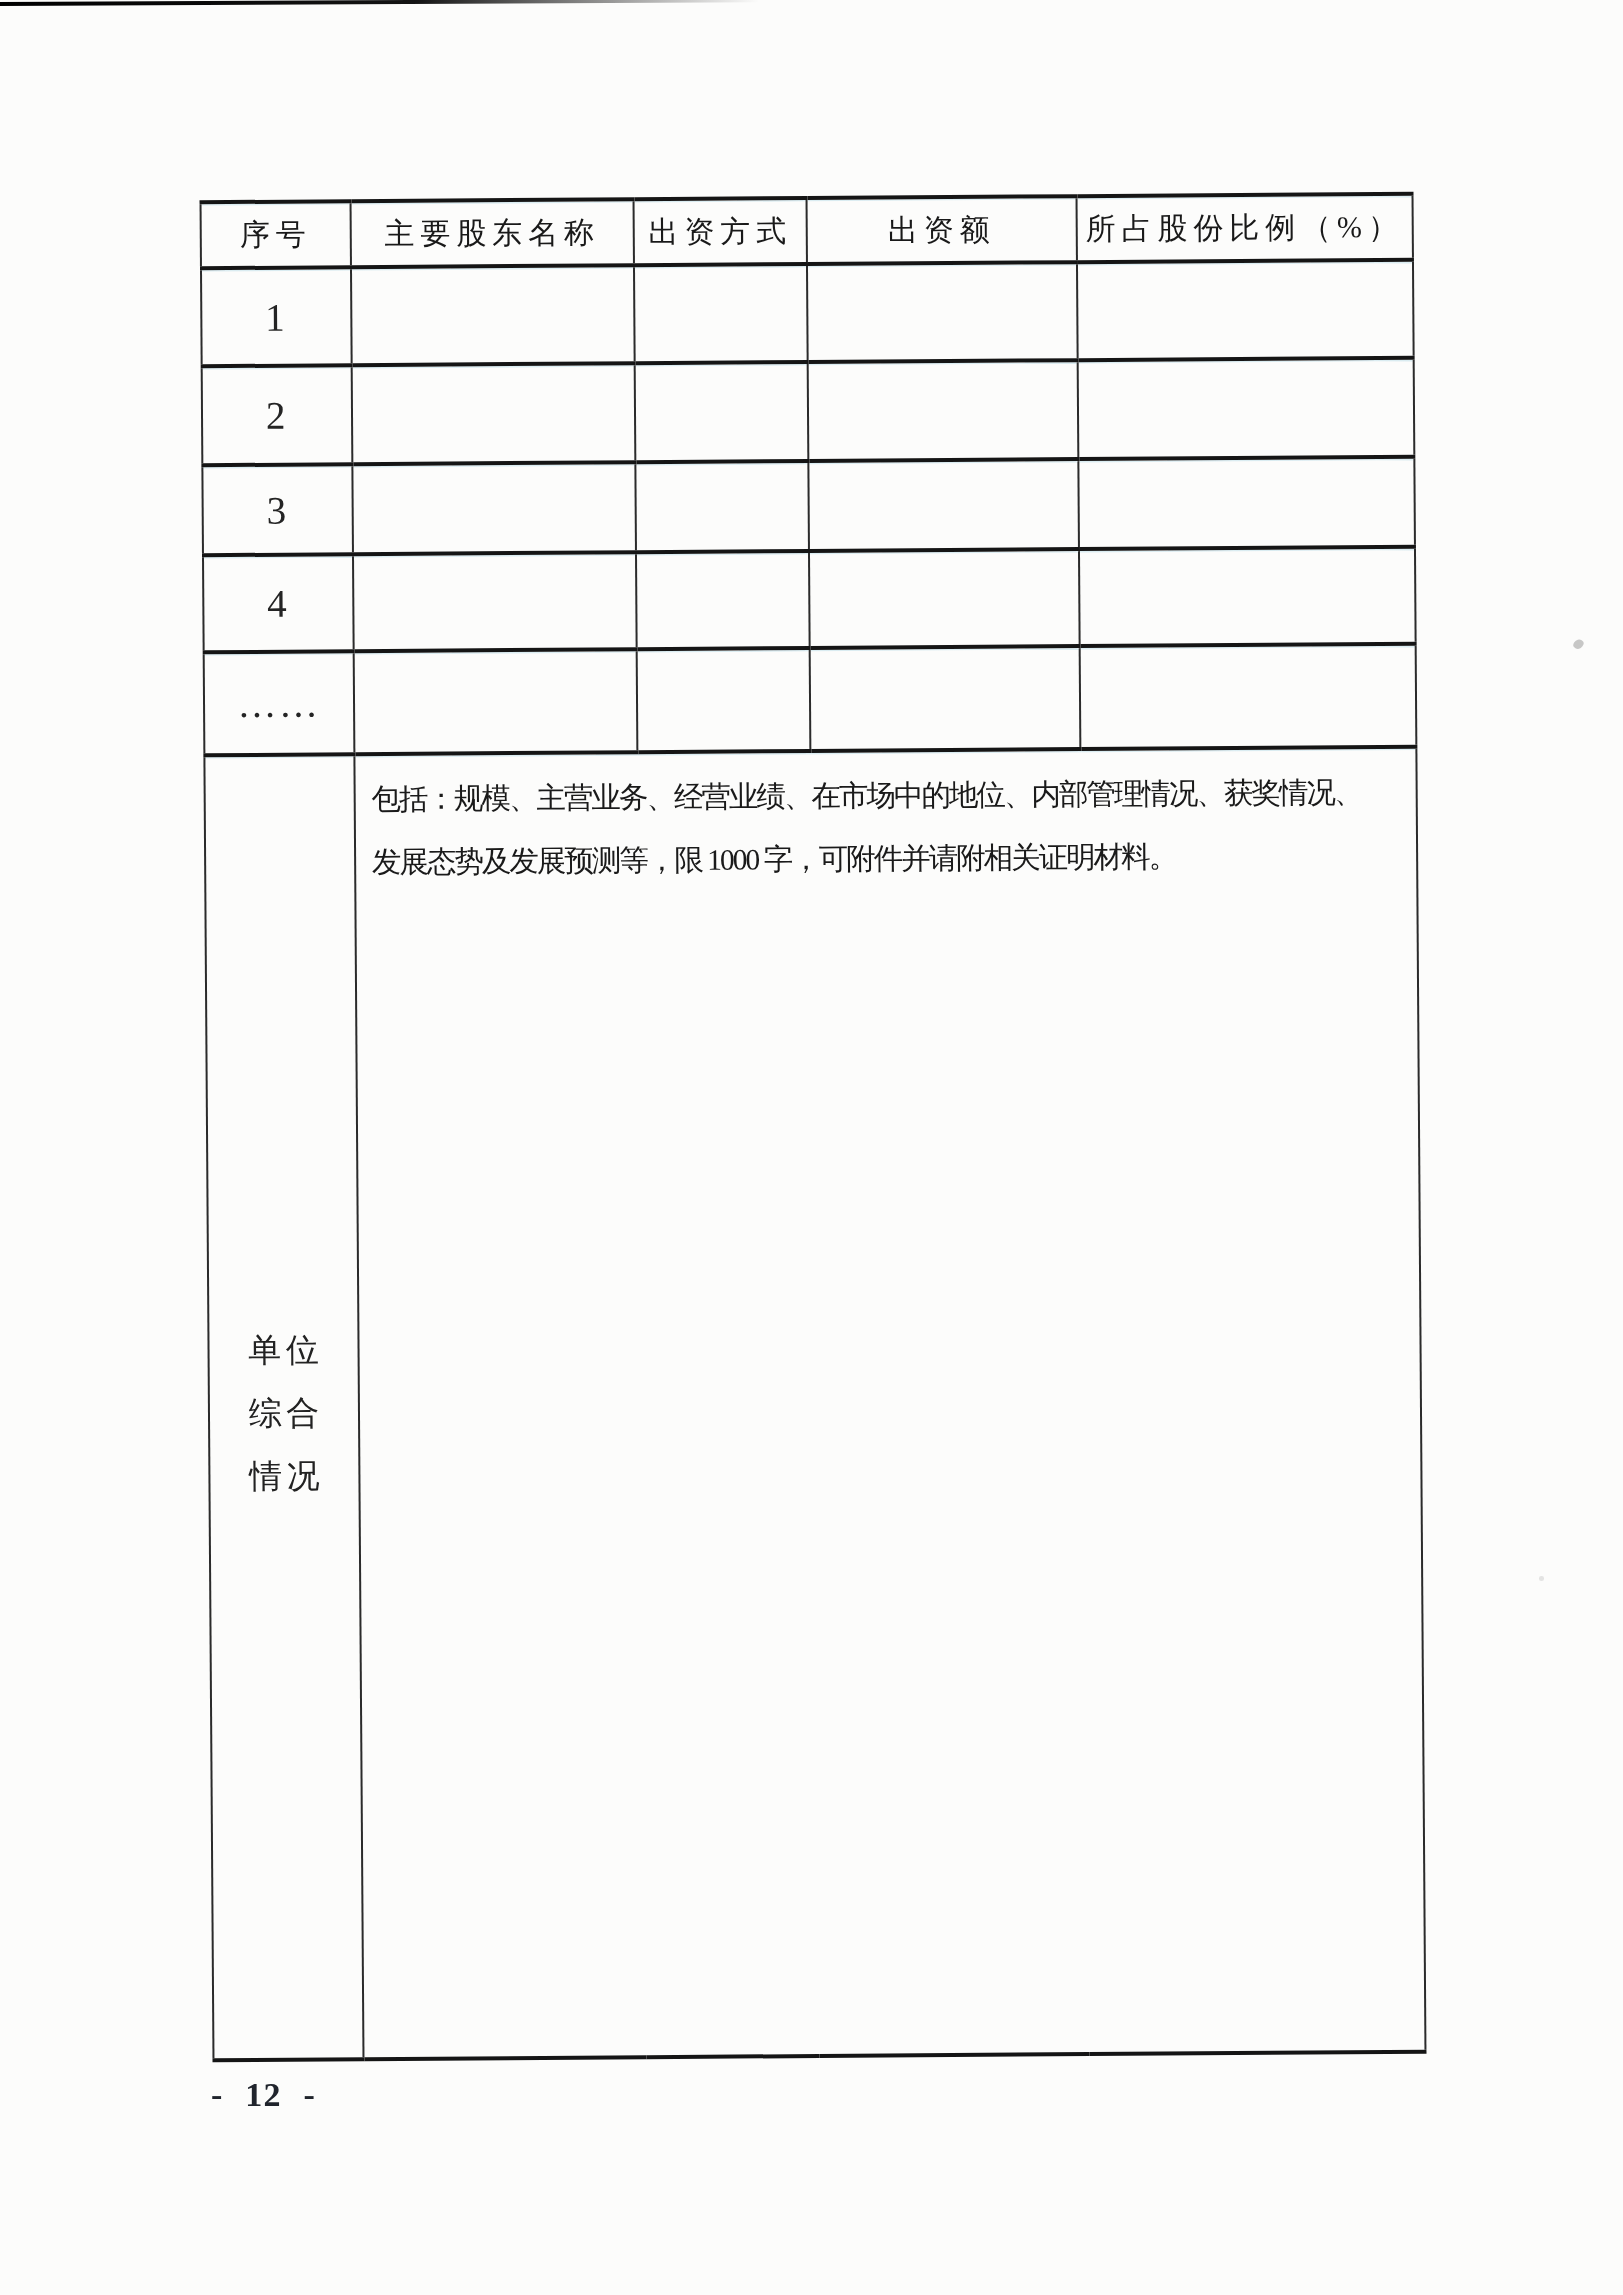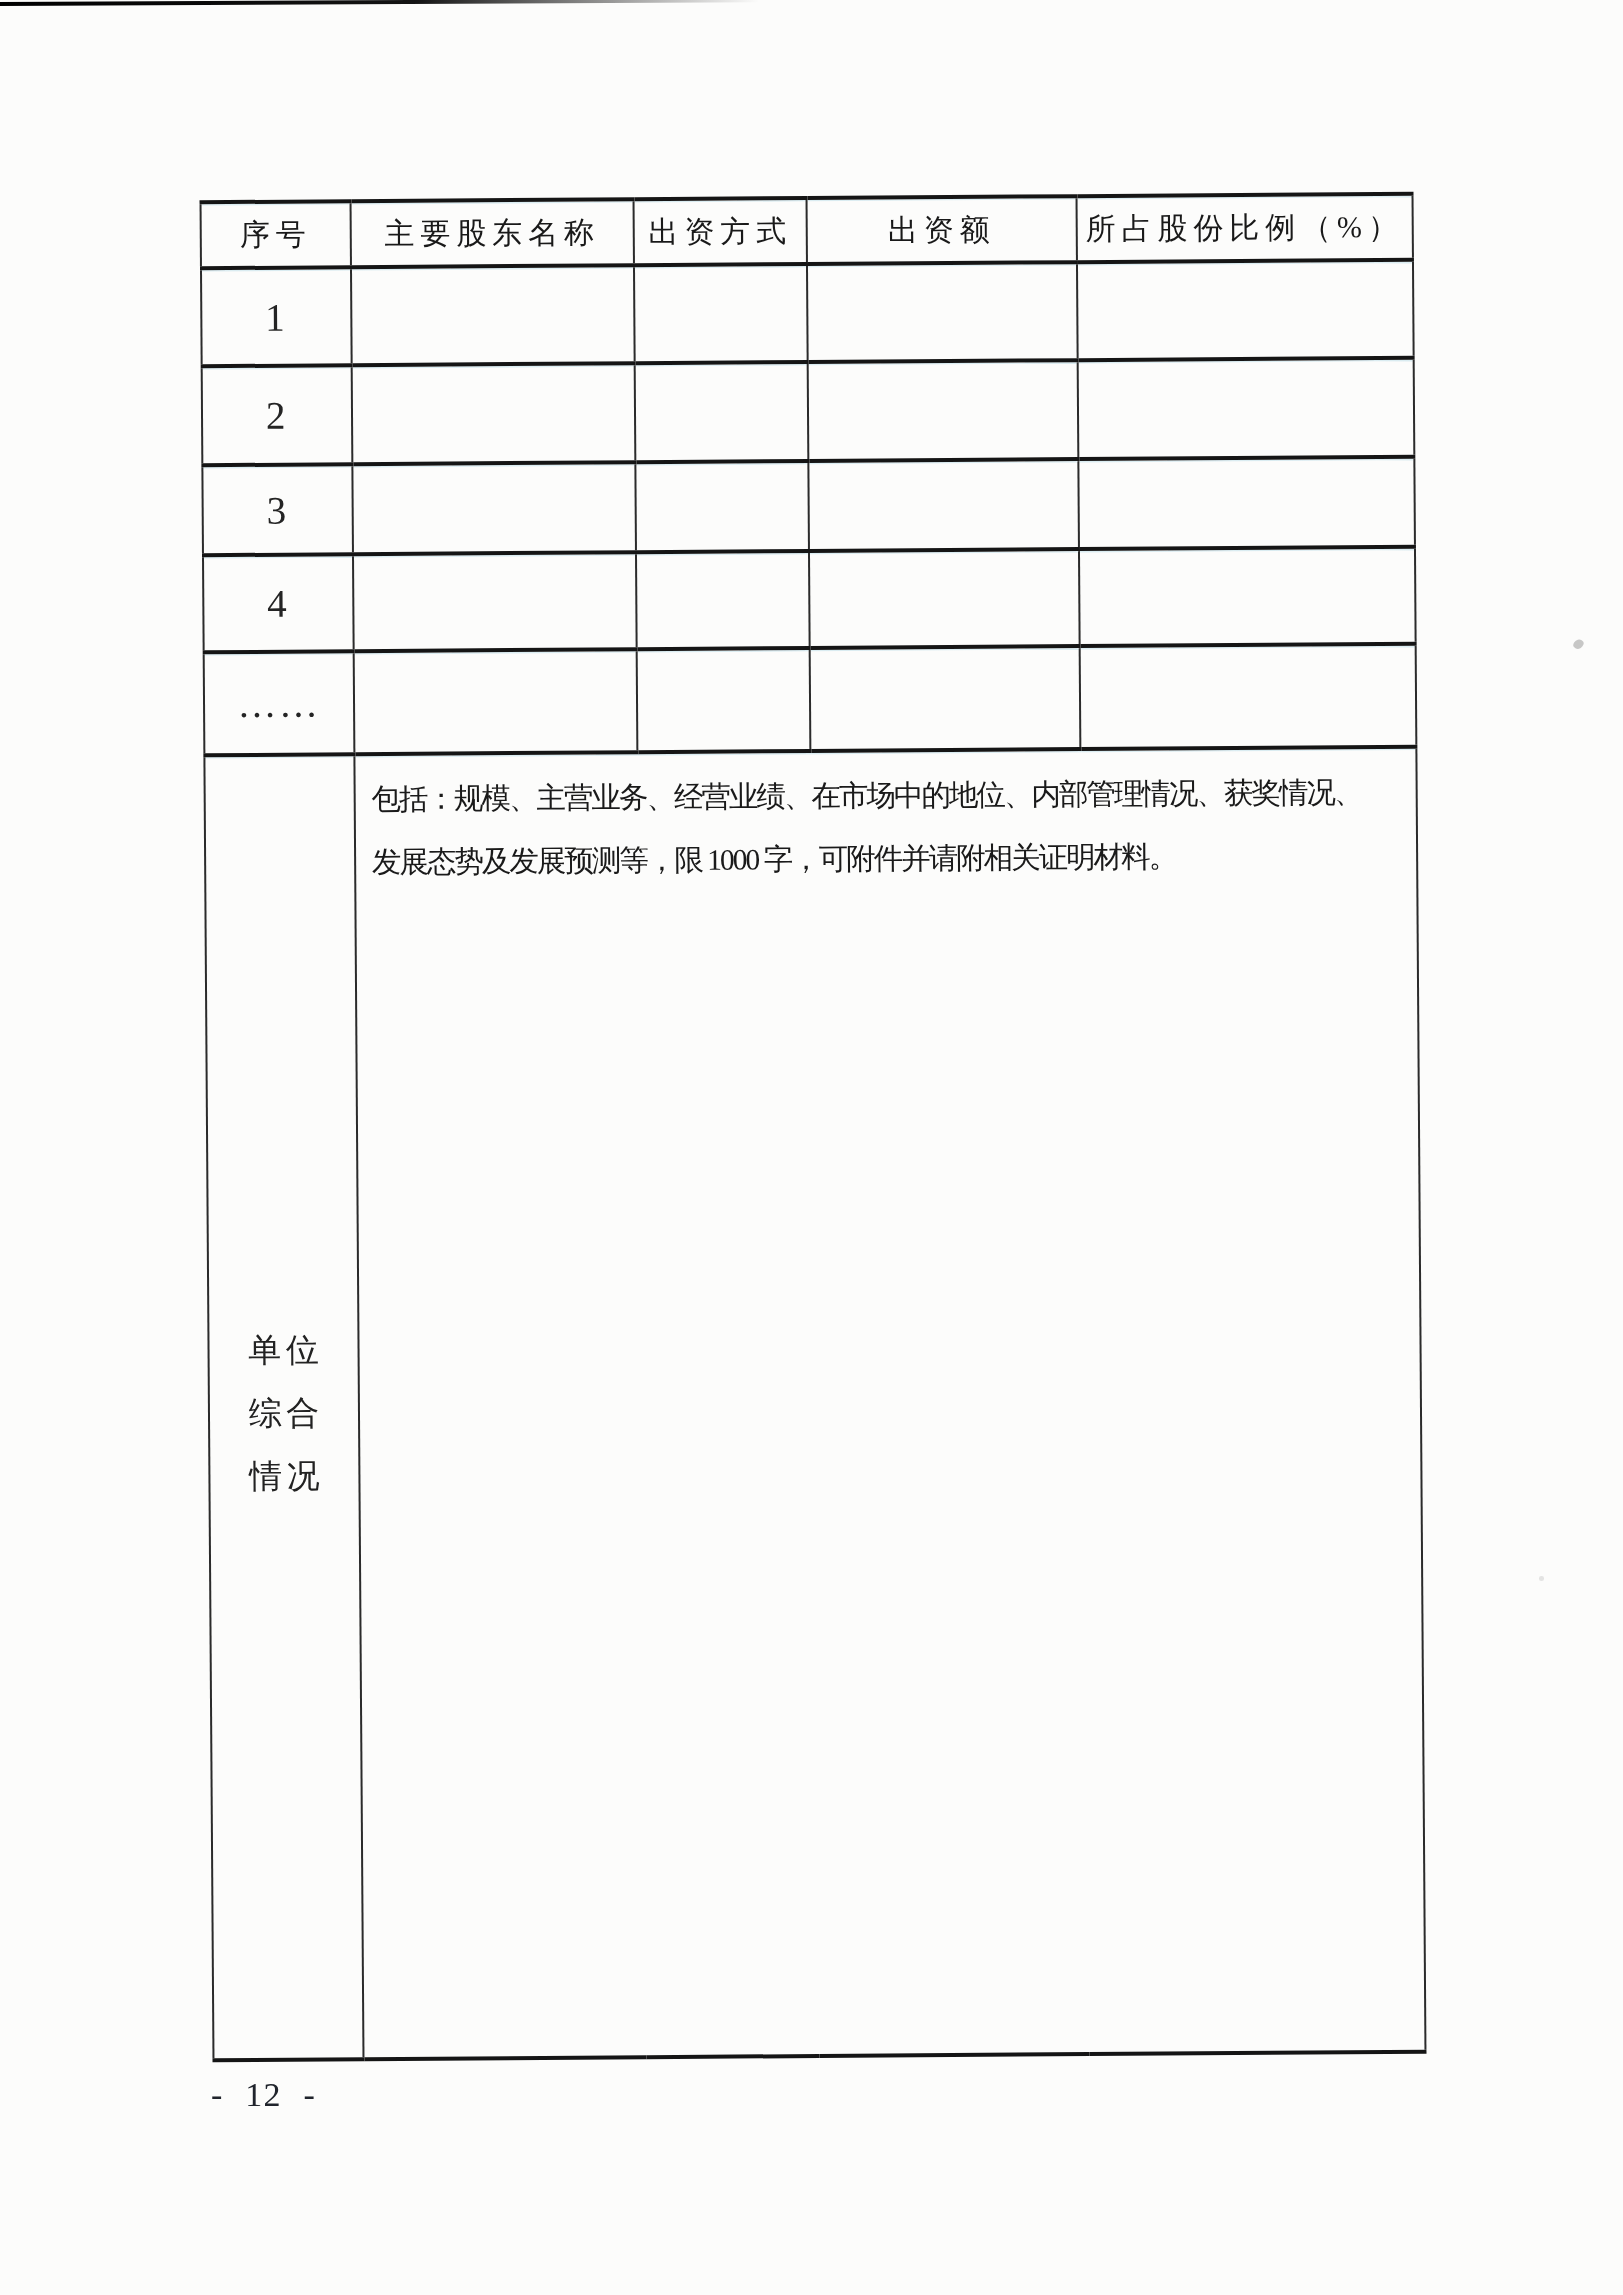--- a/index.html
+++ b/index.html
@@ -121,20 +121,21 @@
     position: absolute;
     left: 211px;
     top: 2076px;
     width: 131px;
     font-size: 34px;
     color: #20242c;
     letter-spacing: 1.3px;
     word-spacing: 11.8px;
     text-align: left;
     white-space: nowrap;
+    font-weight: bold;
   }
 </style>
 </head>
 <body>
 
 <div class="scan-top-line"></div>
 <div class="speck speck-a"></div>
 <div class="speck speck-b"></div>
 
 <table class="form-table">

